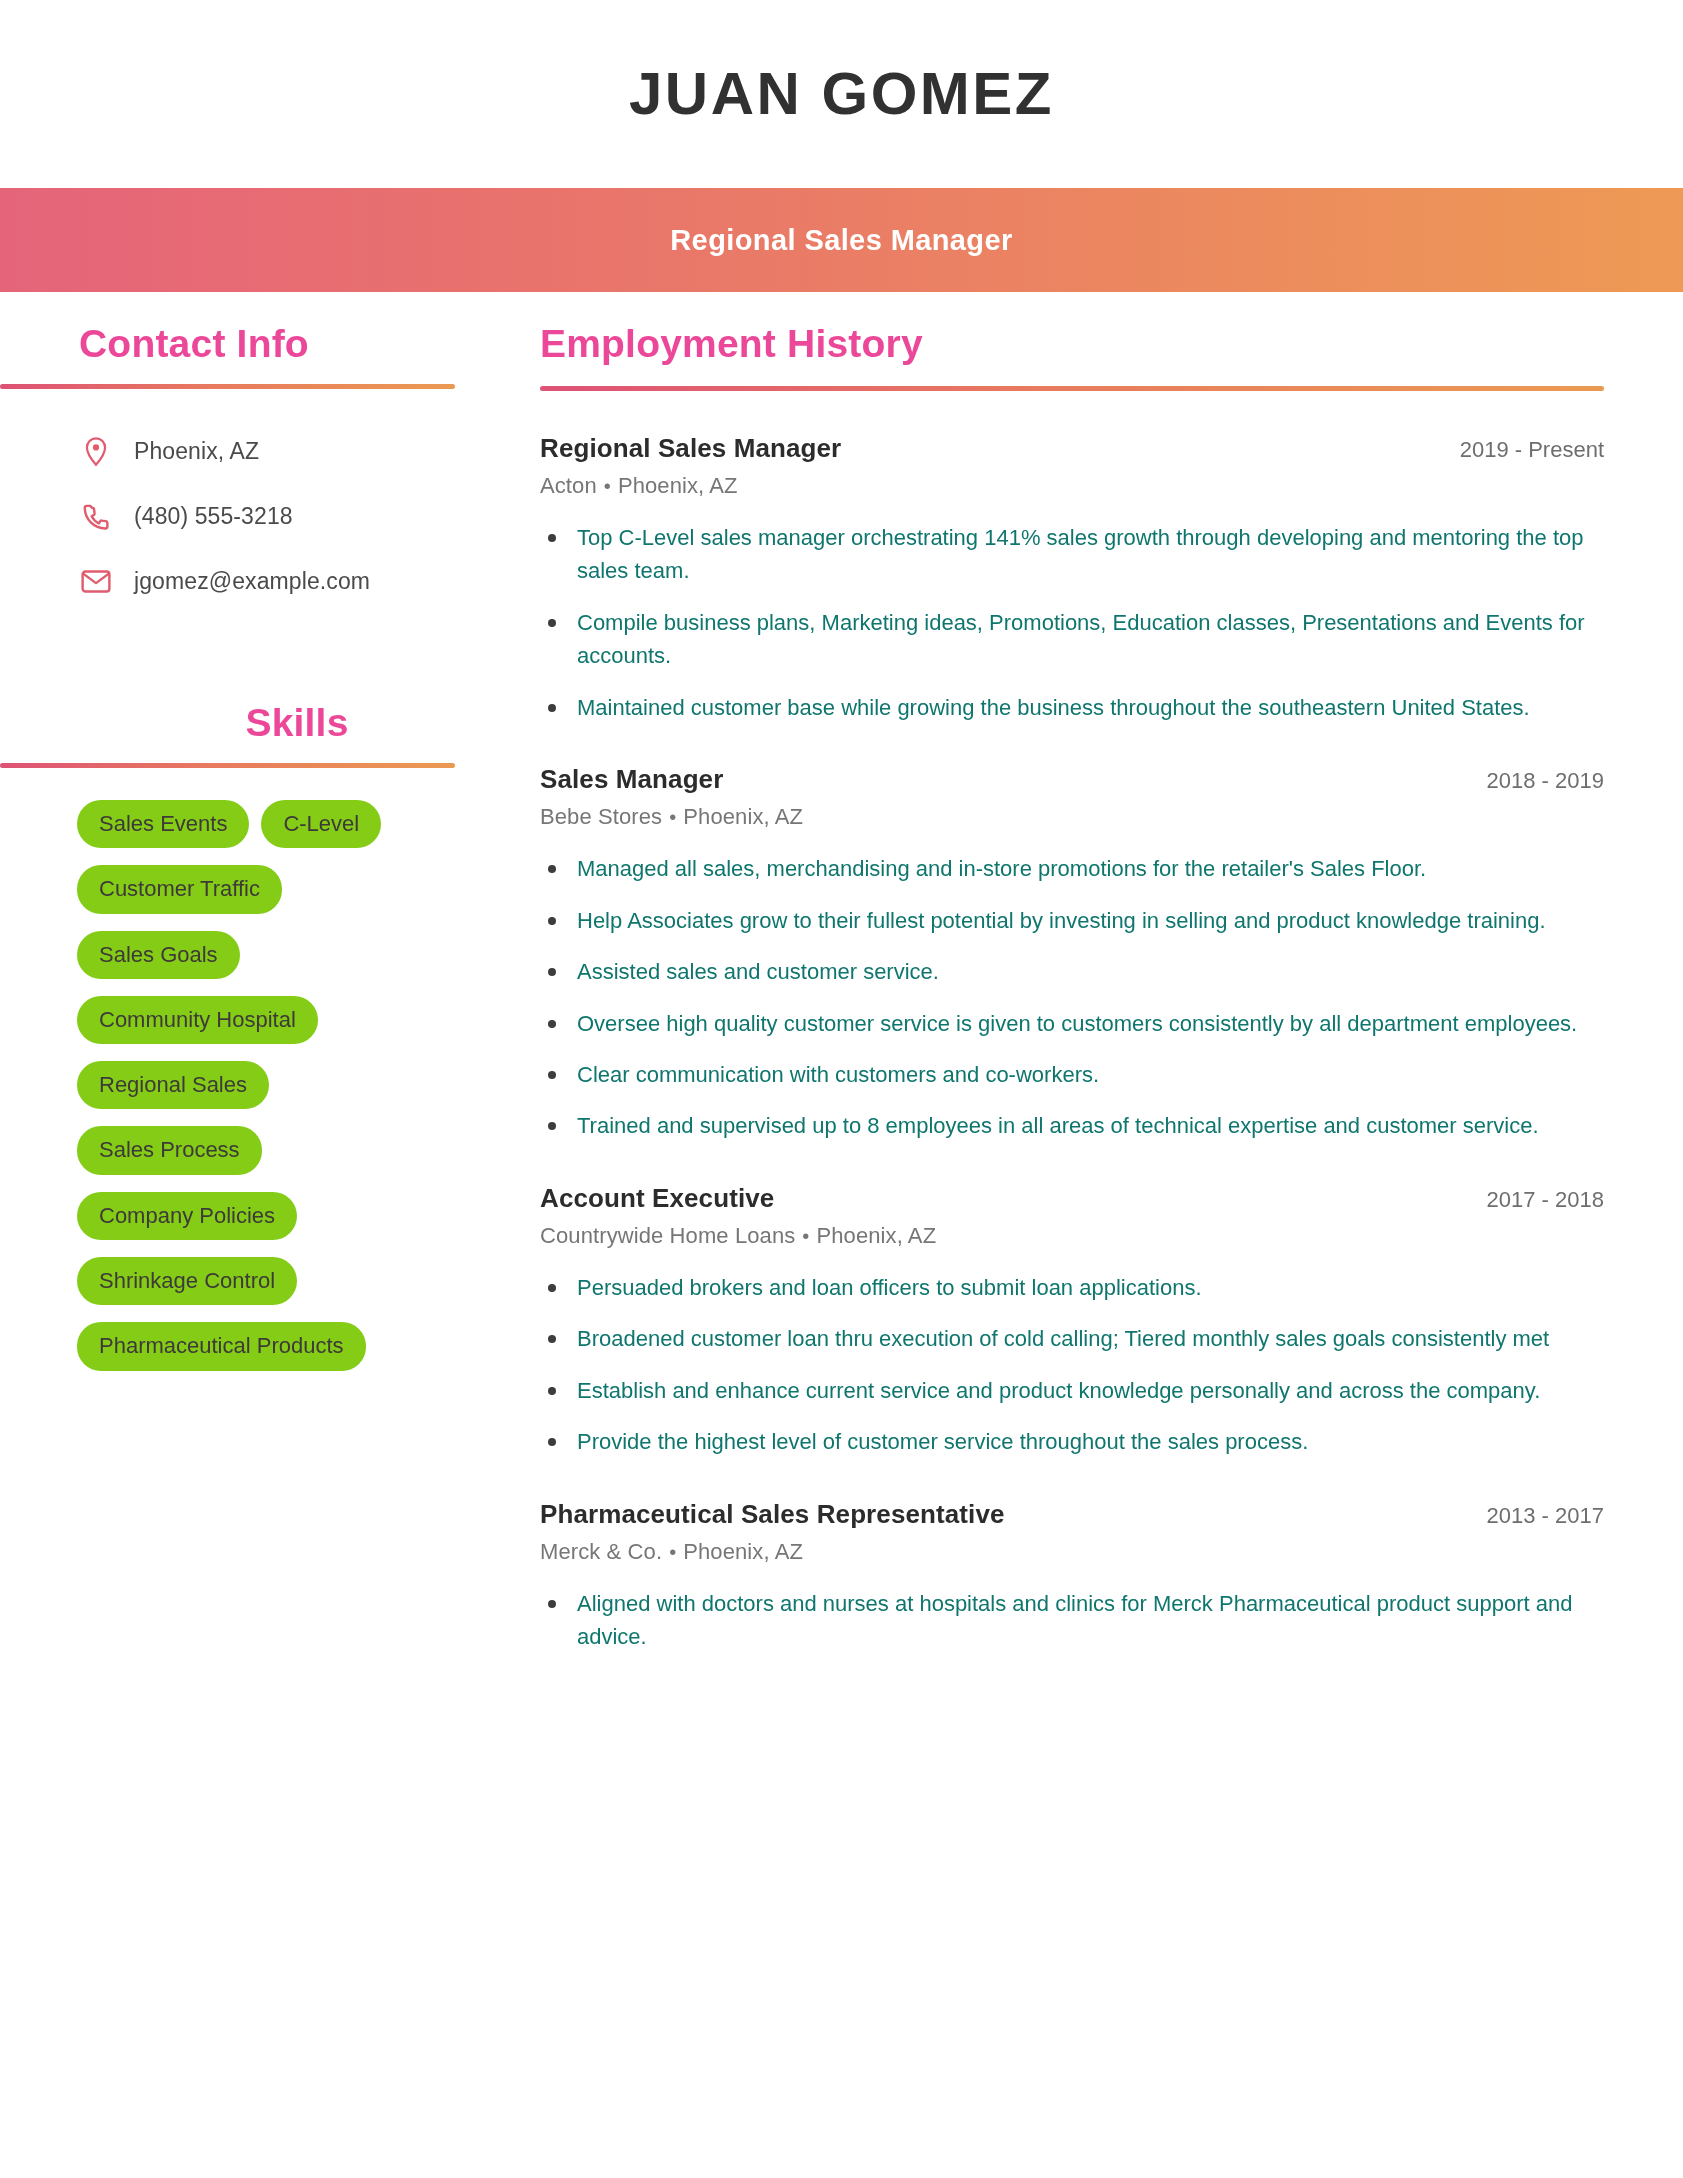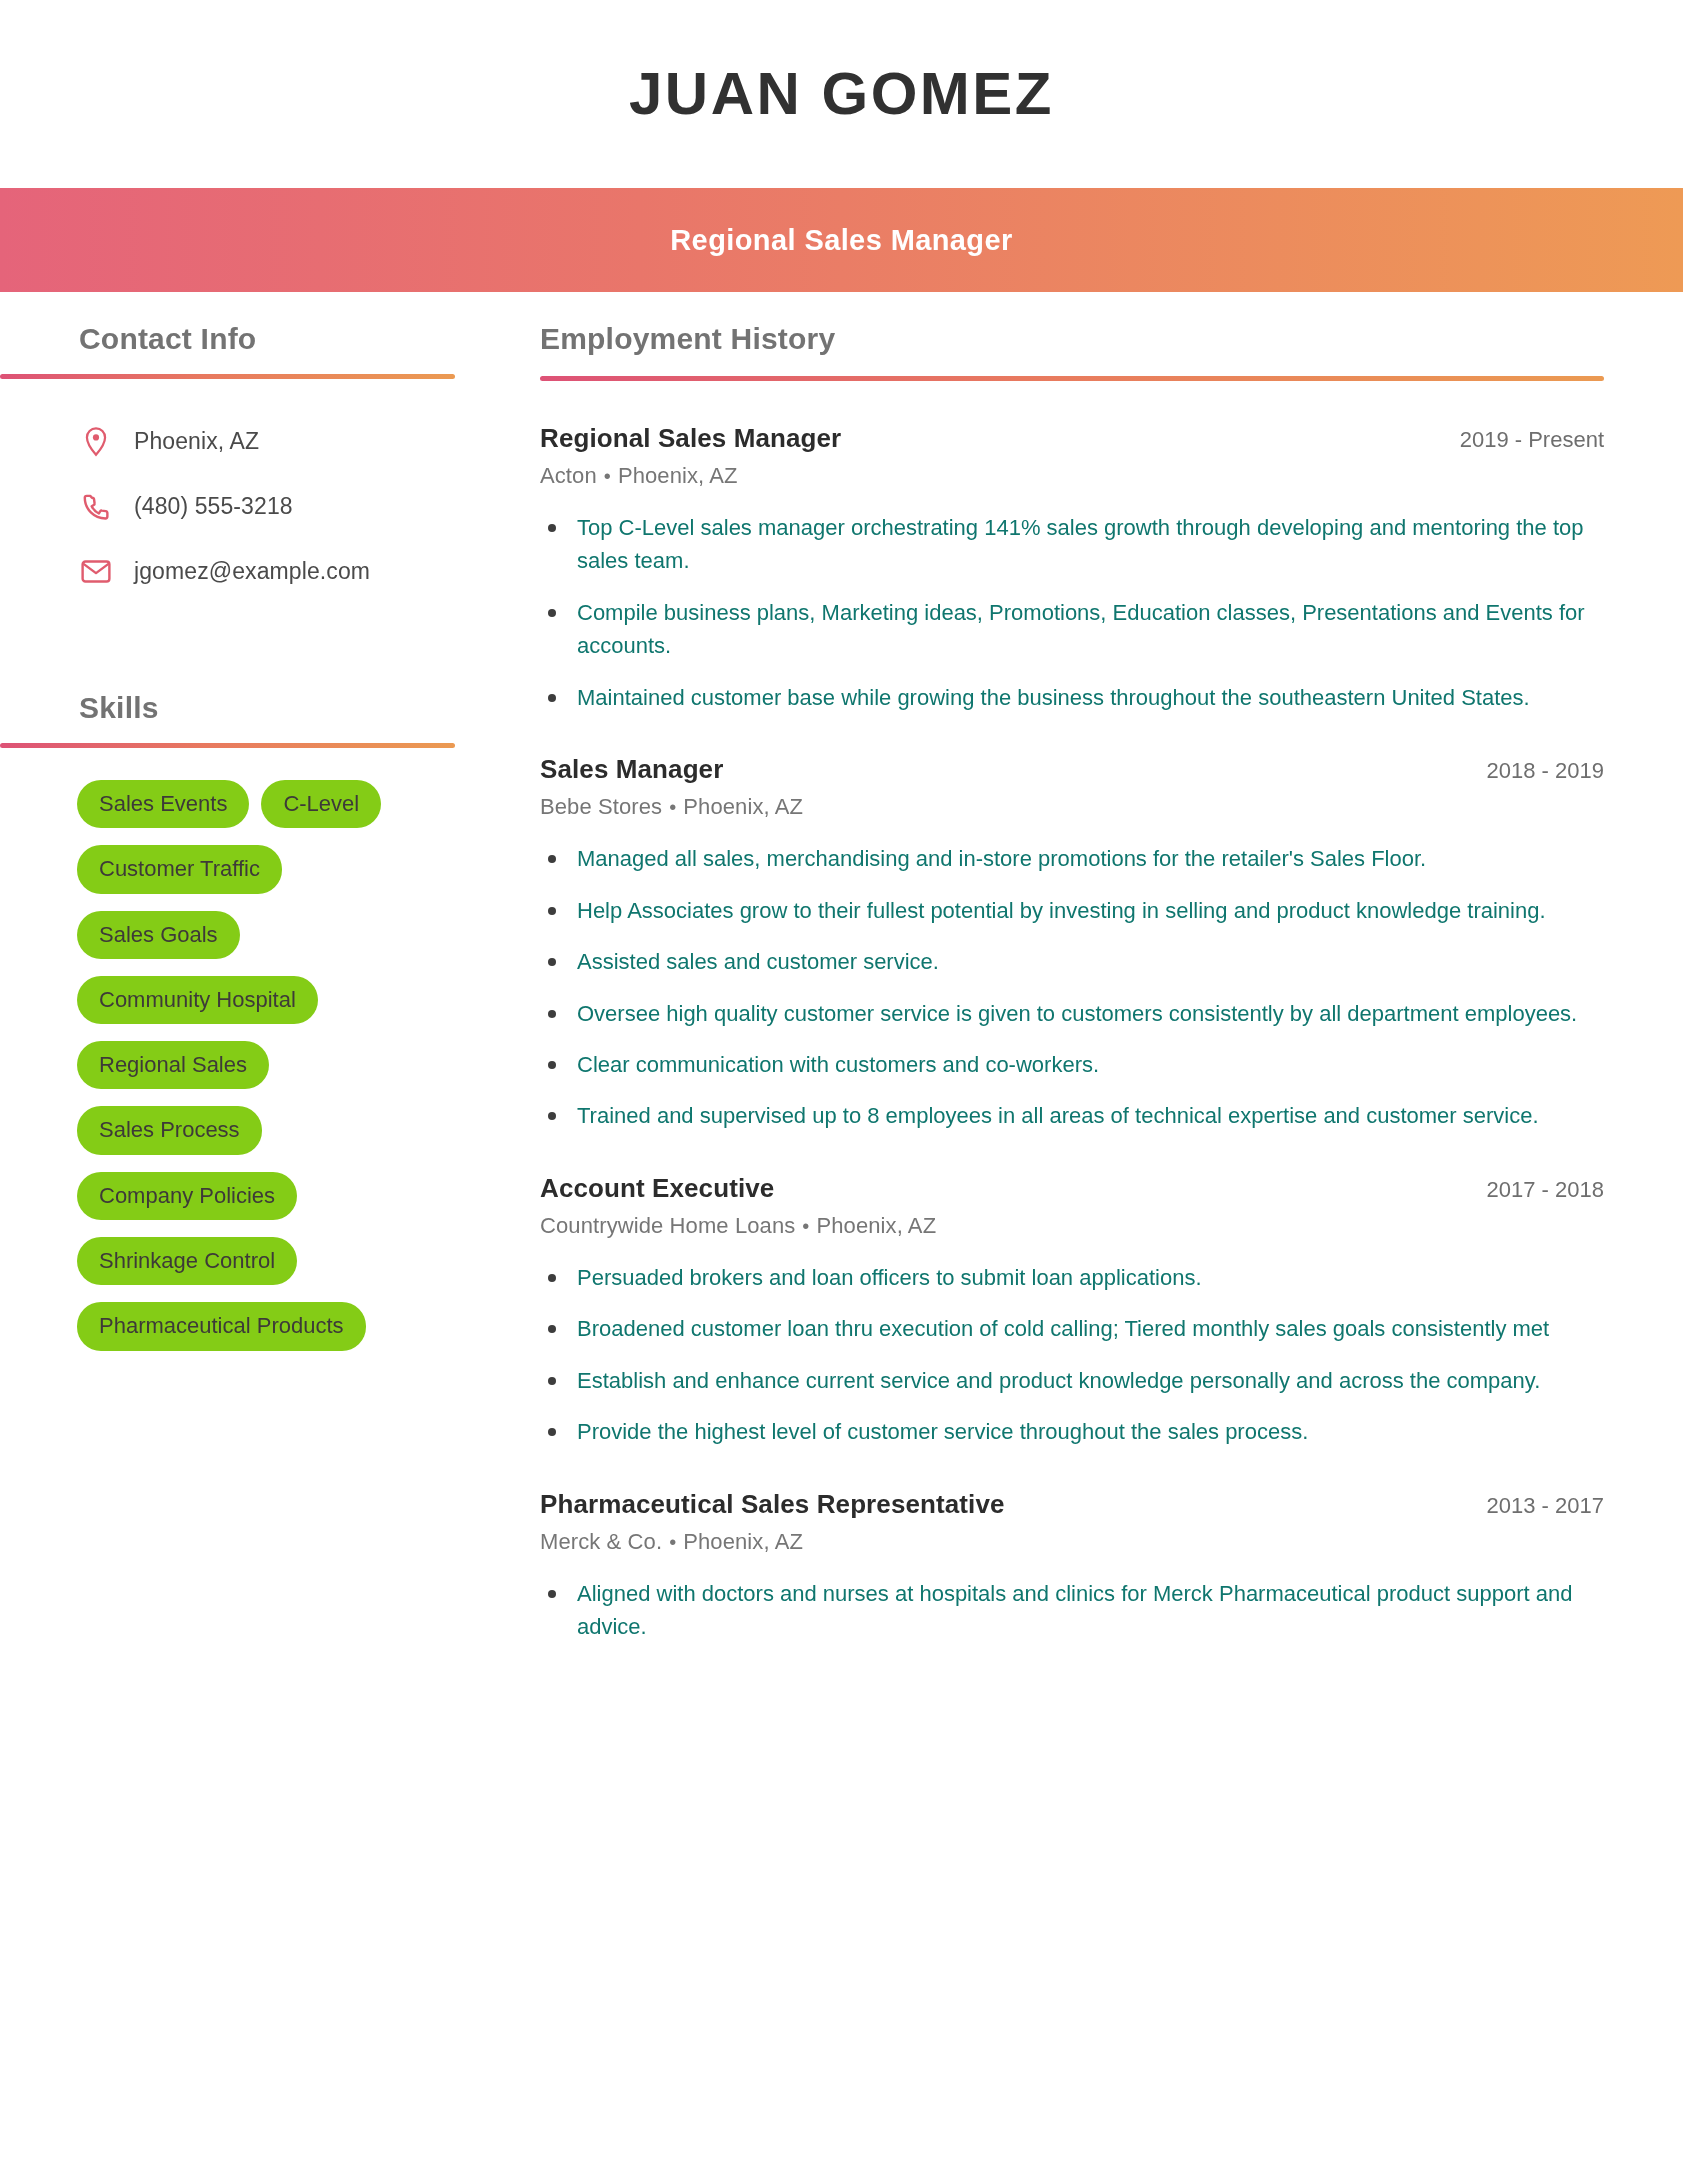--- a/index.html
+++ b/index.html
@@ -71,23 +71,23 @@
   }
 
   .main {
     flex: 1;
     padding-left: 25px;
     padding-right: 109px;
   }
 
   
   .section-heading {
-    font-size: 30px;
+    font-size: 39px;
     font-weight: 700;
-    color: #737373;
+    color: #ec4899;
     letter-spacing: 0.2px;
   }
 
   .sidebar .section-heading { padding-left: 79px; }
 
   .divider {
     height: 5px;
     border-radius: 3px;
     background: linear-gradient(90deg, #dd5276 0%, #e8795f 45%, #eb9a52 100%);
   }
@@ -123,21 +123,21 @@
     margin-right: 21px;
   }
 
   .contact-text {
     font-size: 23px;
     color: #4a4a4a;
     letter-spacing: 0.1px;
   }
 
   
-  .skills-section { margin-top: 87px; }
+  .skills-section { margin-top: 87px; text-align: center; }
 
   .skills-wrap {
     margin-top: 32px;
     padding-left: 77px;
     display: flex;
     flex-wrap: wrap;
     gap: 17px 12px;
     width: 455px;
   }
 

